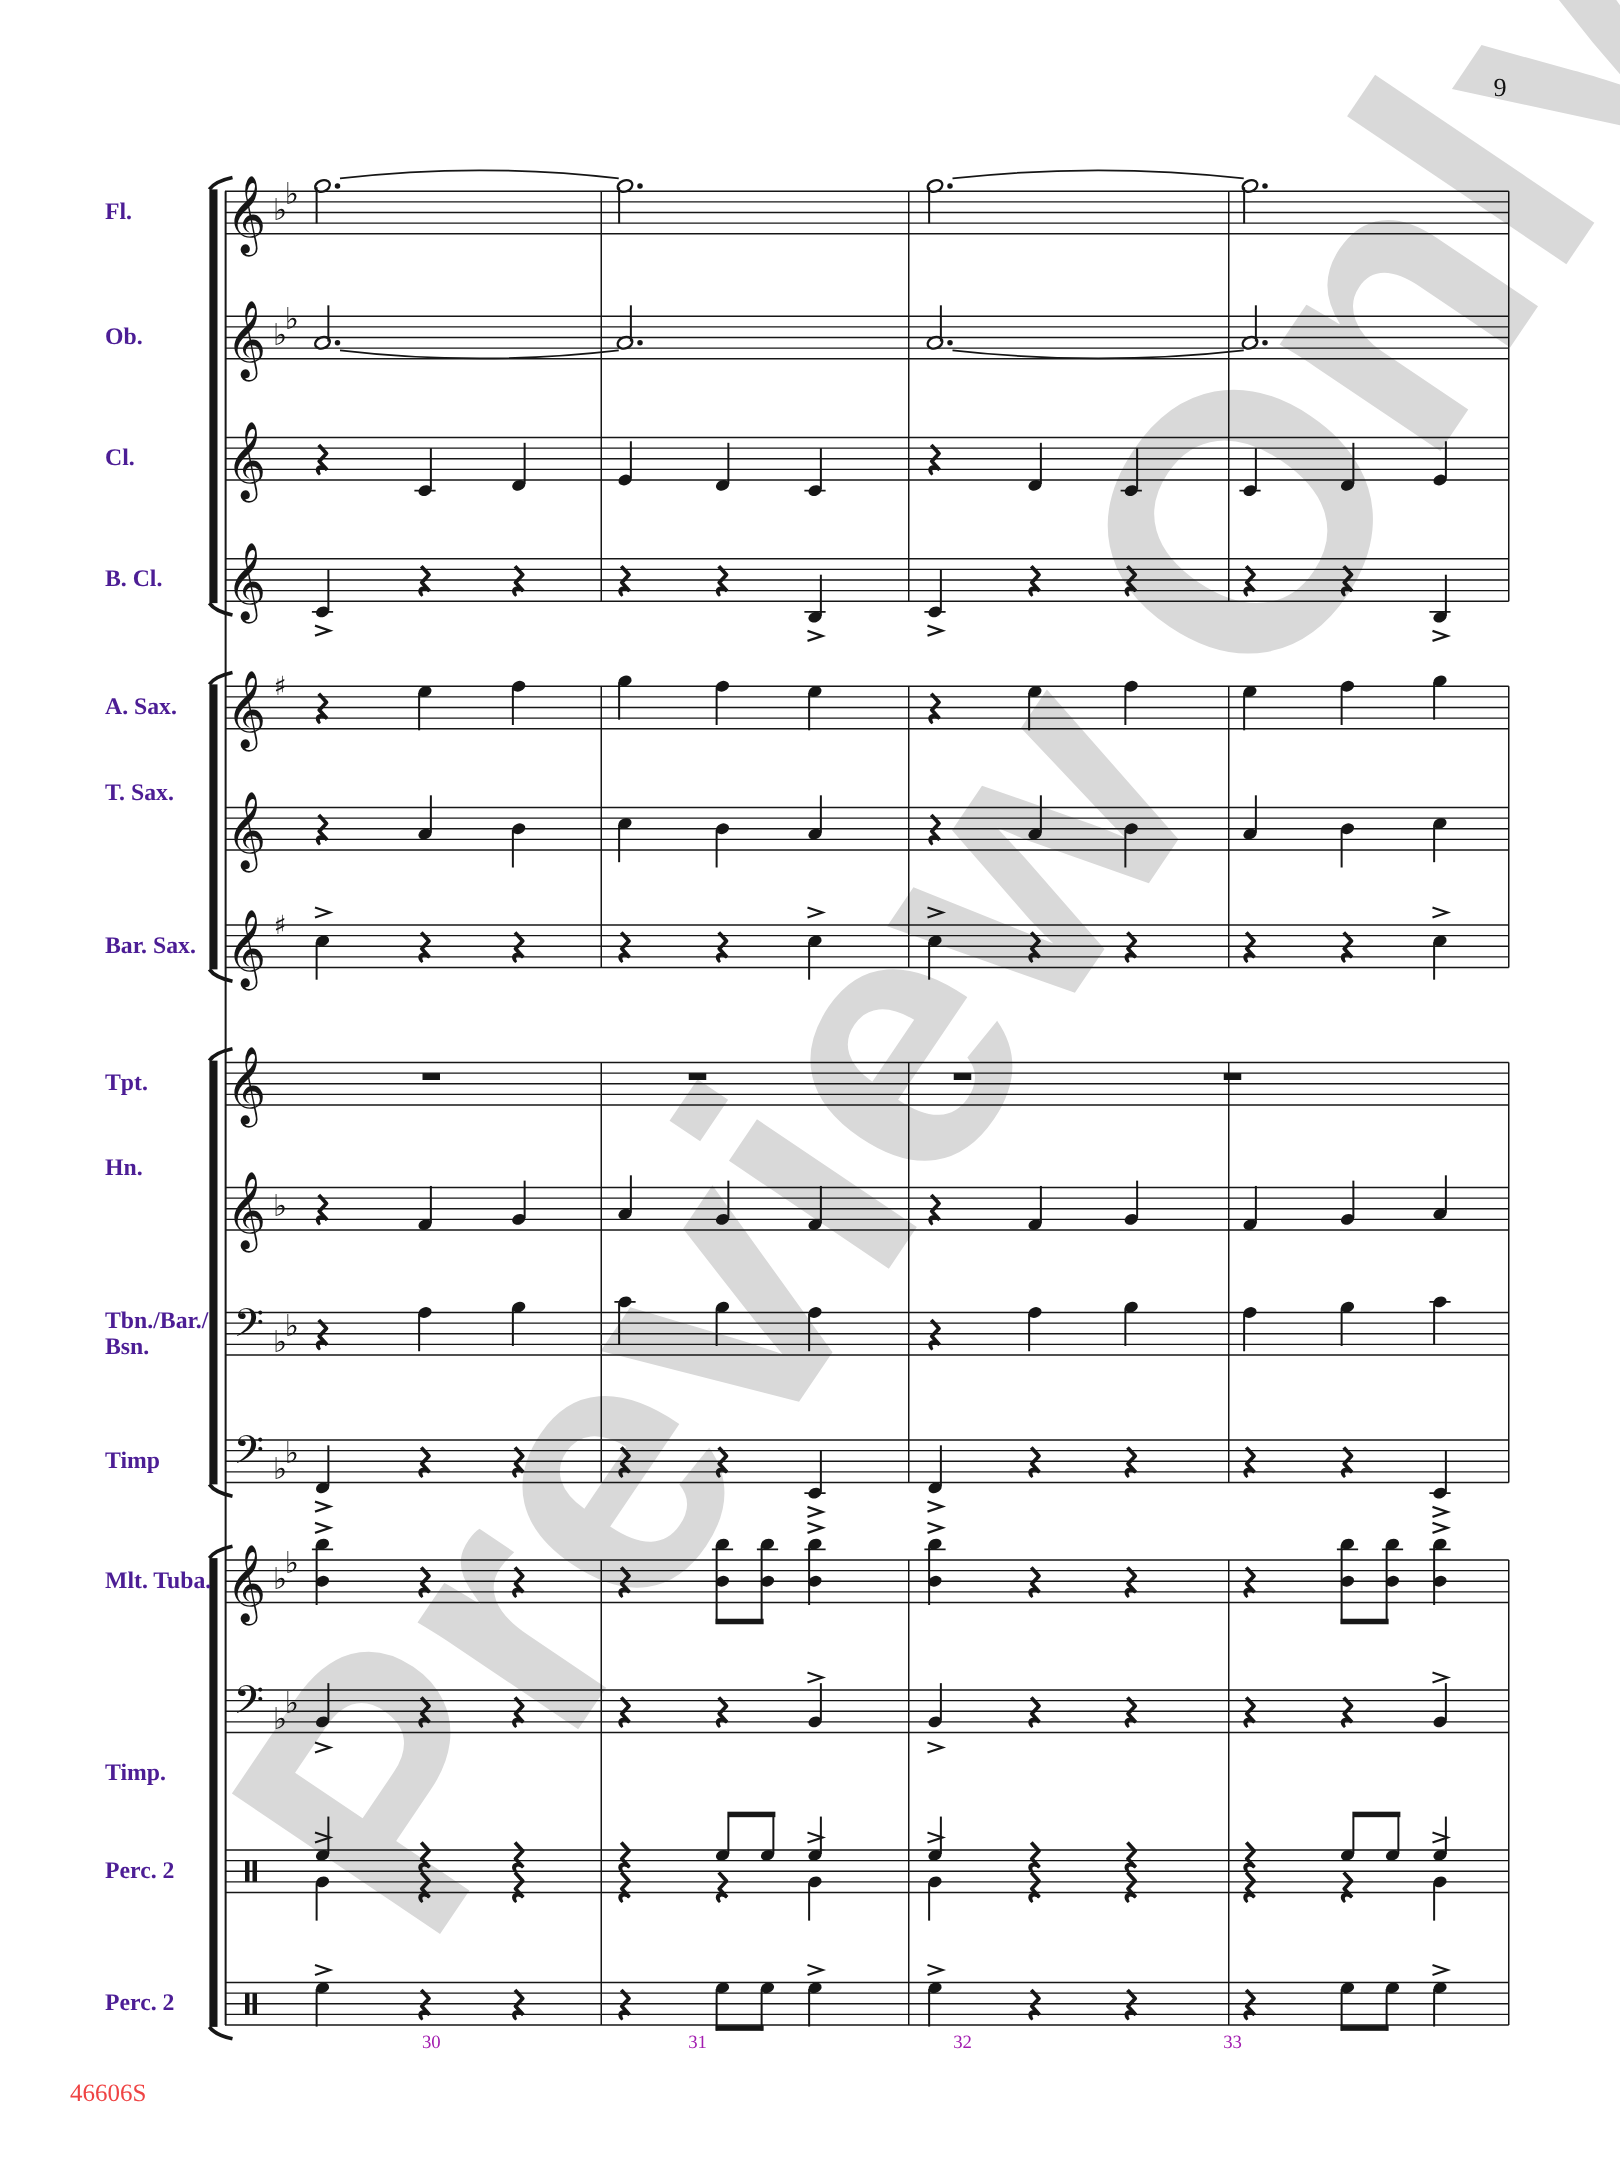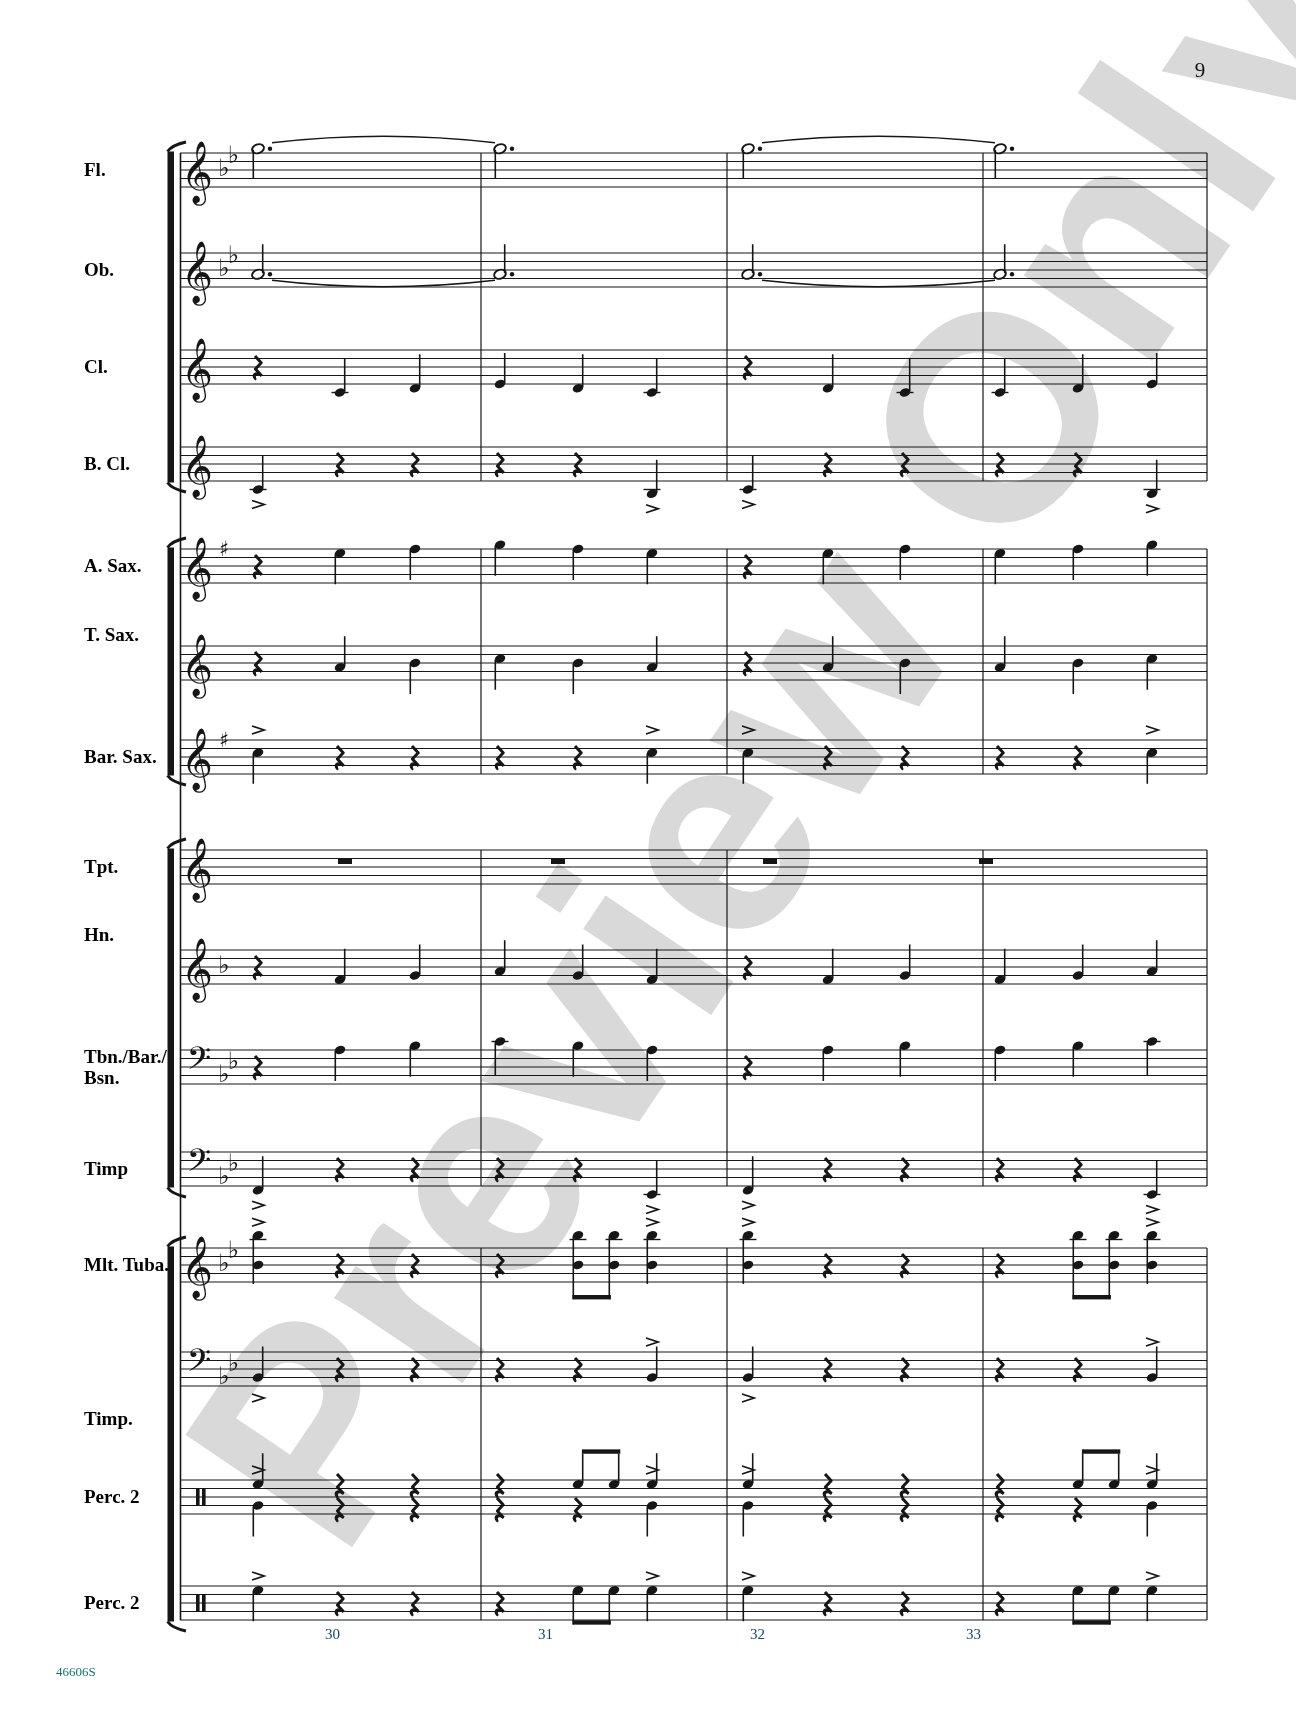--- a/index.html
+++ b/index.html
@@ -12,33 +12,33 @@
     text-align:center;white-space:nowrap;
     font-family:"Liberation Sans",sans-serif;font-weight:bold;
     font-size:292px;color:#d9d9d9;line-height:330px;letter-spacing:2px;
     transform:rotate(-56deg);transform-origin:50% 50%;
     z-index:0;user-select:none;
   }
   #notation{position:absolute;left:0;top:0;z-index:2;}
   .inst-label{
     position:absolute;left:84px;width:112px;z-index:3;
     font-family:"Liberation Serif",serif;font-weight:bold;font-size:19px;
-    line-height:22px;color:#000000;white-space:pre-line;
+    line-height:22px;color:#4c1d95;white-space:pre-line;
   }
   .measure-number{
-    position:absolute;width:40px;z-index:3;top:1626px;
-    font-family:"Liberation Serif",serif;font-size:15px;color:#0c4a6e;
+    position:absolute;width:40px;text-align:center;z-index:3;top:1626px;
+    font-family:"Liberation Serif",serif;font-size:15px;color:#a21caf;
   }
   #page-number{
     position:absolute;left:1180px;top:58px;width:40px;text-align:center;z-index:3;
     font-family:"Liberation Serif",serif;font-size:21px;color:#111;
   }
   #catalog-number{
     position:absolute;left:56px;top:1664px;z-index:3;
-    font-family:"Liberation Serif",serif;font-size:13px;color:#0f766e;
+    font-family:"Liberation Serif",serif;font-size:20px;color:#ef4444;
   }
 </style>
 </head>
 <body>
 
 <div id="watermark">Preview Only</div>
 
 <svg id="notation" width="1296" height="1728" viewBox="0 0 1296 1728">
     <g>
       <line x1="180" y1="153" x2="1207" y2="153" stroke="#161616" stroke-width="1.1"></line>

